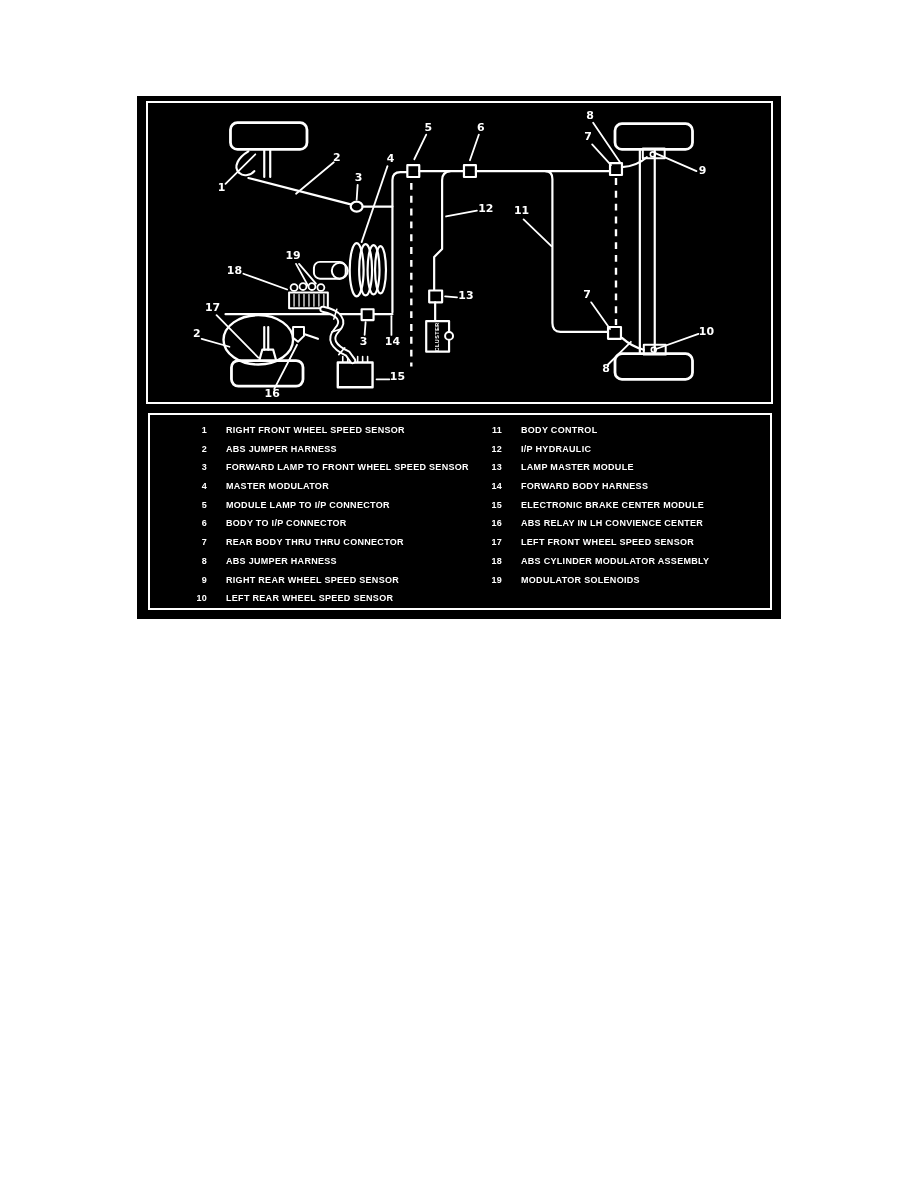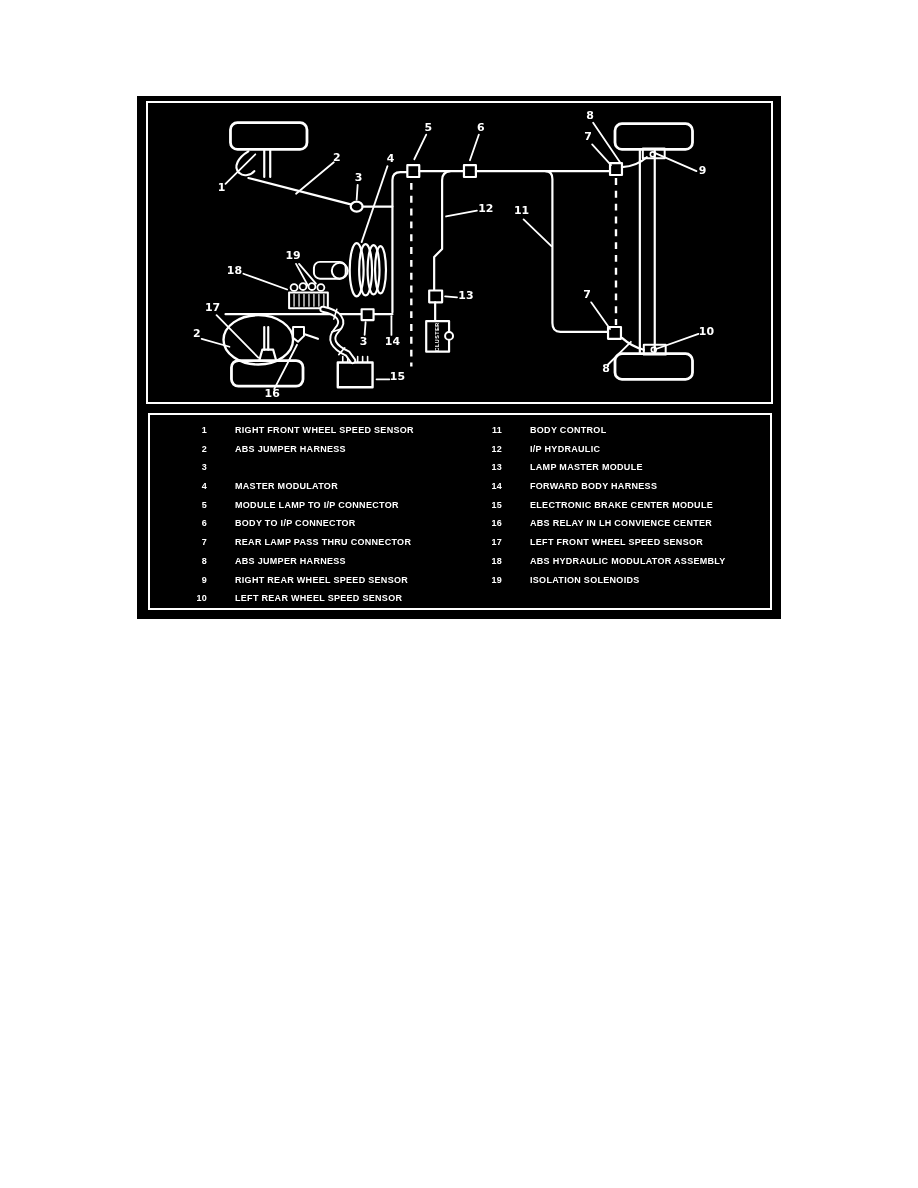--- a/index.html
+++ b/index.html
@@ -23,21 +23,21 @@
     border:2px solid #fff;box-sizing:border-box;background:#000;
     color:#fff;
   }
   .legend-col{position:absolute;top:6px;}
   .legend-col.c1{left:0;}
   .legend-col.c2{left:287px;}
   .legend-row{display:flex;height:18.7px;line-height:18.7px;
     font-size:9px;font-weight:700;letter-spacing:.3px;white-space:nowrap;}
   .legend-row .num{width:57px;text-align:right;flex:none;}
   .legend-col.c2 .legend-row .num{width:65px;}
-  .legend-row .lbl{margin-left:28px;}
+  .legend-row .lbl{margin-left:19px;}
   .callout{font:700 11px "DejaVu Sans",sans-serif;fill:#fff;}
   .cluster-txt{font:700 5.5px "Liberation Sans",sans-serif;fill:#fff;letter-spacing:.5px;}
 </style>
 </head>
 <body>
 
 <div class="panel">
 
   <div class="diagram-box">
     <svg id="diag-svg" viewBox="146 101 627 303" preserveAspectRatio="none">
@@ -181,36 +181,37 @@
         <div class="legend-row">
           <span class="num">1</span>
           <span class="lbl">RIGHT FRONT WHEEL SPEED SENSOR</span>
         </div>
         <div class="legend-row">
           <span class="num">2</span>
           <span class="lbl">ABS JUMPER HARNESS</span>
         </div>
         <div class="legend-row">
           <span class="num">3</span>
+          <span class="lbl">FORWARD LAMP TO FRONT WHEEL SPEED SENSOR</span>
         </div>
         <div class="legend-row">
           <span class="num">4</span>
           <span class="lbl">MASTER MODULATOR</span>
         </div>
         <div class="legend-row">
           <span class="num">5</span>
           <span class="lbl">MODULE LAMP TO I/P CONNECTOR</span>
         </div>
         <div class="legend-row">
           <span class="num">6</span>
           <span class="lbl">BODY TO I/P CONNECTOR</span>
         </div>
         <div class="legend-row">
           <span class="num">7</span>
-          <span class="lbl">REAR LAMP PASS THRU CONNECTOR</span>
+          <span class="lbl">REAR BODY THRU THRU CONNECTOR</span>
         </div>
         <div class="legend-row">
           <span class="num">8</span>
           <span class="lbl">ABS JUMPER HARNESS</span>
         </div>
         <div class="legend-row">
           <span class="num">9</span>
           <span class="lbl">RIGHT REAR WHEEL SPEED SENSOR</span>
         </div>
         <div class="legend-row">
@@ -242,21 +243,21 @@
         <div class="legend-row">
           <span class="num">16</span>
           <span class="lbl">ABS RELAY IN LH CONVIENCE CENTER</span>
         </div>
         <div class="legend-row">
           <span class="num">17</span>
           <span class="lbl">LEFT FRONT WHEEL SPEED SENSOR</span>
         </div>
         <div class="legend-row">
           <span class="num">18</span>
-          <span class="lbl">ABS HYDRAULIC MODULATOR ASSEMBLY</span>
+          <span class="lbl">ABS CYLINDER MODULATOR ASSEMBLY</span>
         </div>
         <div class="legend-row">
           <span class="num">19</span>
-          <span class="lbl">ISOLATION SOLENOIDS</span>
+          <span class="lbl">MODULATOR SOLENOIDS</span>
         </div>
       </div>
   </div>
 </div>
 
 </body></html>

